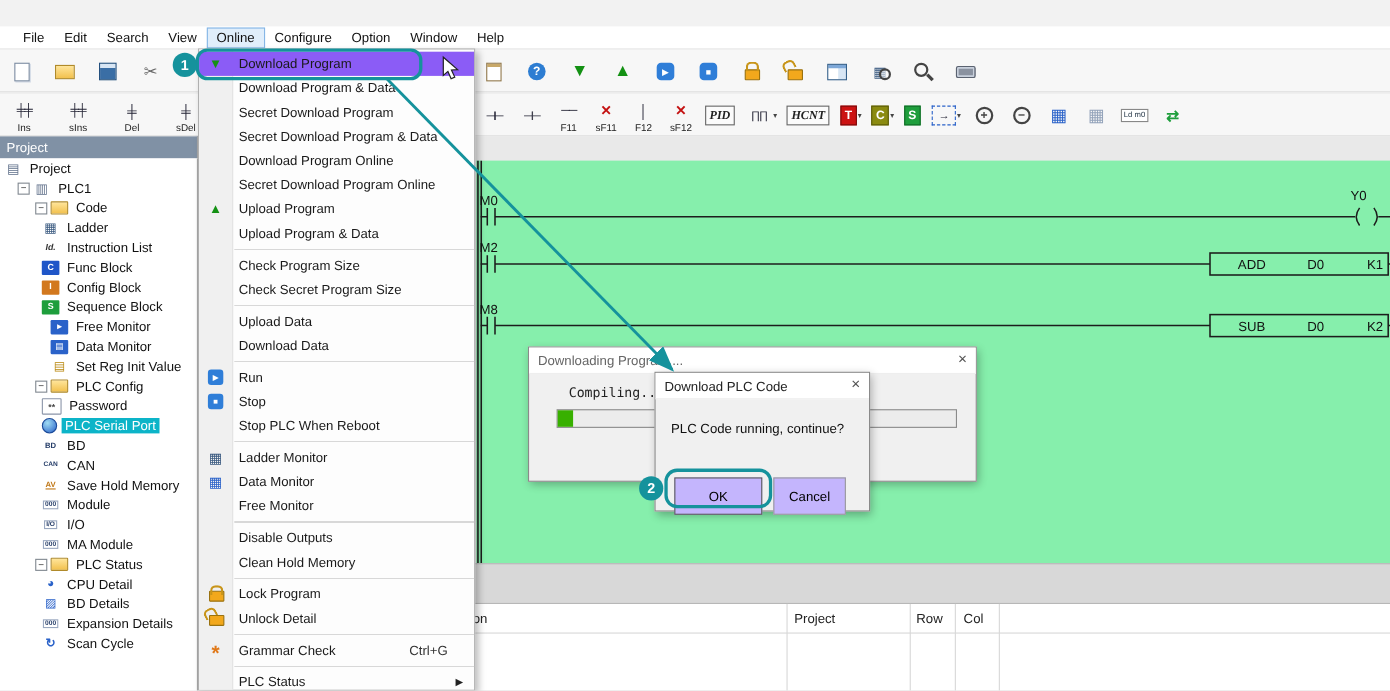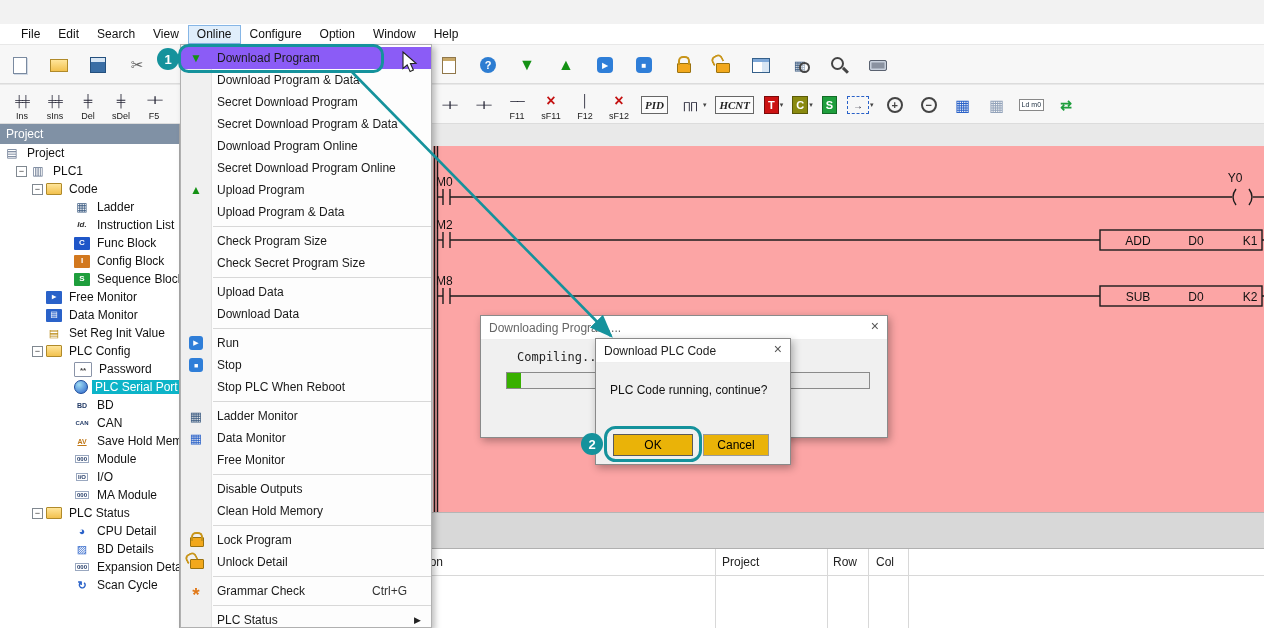--- a/index.html
+++ b/index.html
@@ -60,21 +60,21 @@
   .sym.zoom-in-icon::before{content:"+";width:12px;height:12px;border:2px solid #444;border-radius:50%;font-size:11px;font-weight:bold;color:#444;display:flex;align-items:center;justify-content:center}
   .sym.zoom-out-icon::before{content:"−";width:12px;height:12px;border:2px solid #444;border-radius:50%;font-size:11px;font-weight:bold;color:#444;display:flex;align-items:center;justify-content:center}
   .sym.monitor-grid-icon::before{content:"▦";color:#2a62c9;font-size:16px}
   .sym.dot-grid-icon::before{content:"▦";color:#93a3ba;font-size:16px}
   .sym.ld-m0-icon{width:auto;height:auto;border:1px solid #888;background:#fff;font-size:7px;padding:1px 2px;color:#234;line-height:1.1}
   .sym.transfer-icon::before{content:"⇄";color:#1e9e3c;font-size:14px;font-weight:bold}
   
   .pheader{position:absolute;left:0;top:124px;width:180px;height:20px;background:#8091a5;color:#fff;display:flex;align-items:center;padding-left:6px;box-sizing:border-box;border-right:1px solid #a8a8a8}
   .tree{position:absolute;left:0;top:144px;width:180px;height:484px;background:#fff;border-right:1px solid #a8a8a8;box-sizing:border-box;overflow:hidden}
   .trow{display:flex;align-items:center;height:18px;white-space:nowrap;cursor:default}
-  .trow.lvl0{padding-left:4px}.trow.lvl1{padding-left:16px}.trow.lvl2{padding-left:32px}.trow.lvl3{padding-left:60px}
+  .trow.lvl0{padding-left:4px}.trow.lvl1{padding-left:16px}.trow.lvl2{padding-left:32px}.trow.lvl3{padding-left:24px}
   .expander{width:9px;height:9px;border:1px solid #808890;background:#fff;display:inline-flex;align-items:center;justify-content:center;margin-right:3px;flex:none;visibility:hidden;font-size:9px;line-height:0;color:#333}
   .expander::before{content:"−"}
   .trow.exp .expander{visibility:visible}
   .ticon{position:relative;width:16px;height:13px;margin-right:4px;flex:none;display:inline-flex;align-items:center;justify-content:center;font-size:8px;font-weight:bold;border-radius:1px;line-height:1}
   .tlabel{padding:0 3px}
   .trow.sel .tlabel{background:#0cb4c8;color:#fff}
   .ticon.project-icon::before{content:"▤";font-size:12px;color:#60708a;font-weight:normal}
   .ticon.plc-icon::before{content:"▥";font-size:12px;color:#60708a;font-weight:normal}
   .ticon.code-folder-icon,.ticon.folder-icon{background:linear-gradient(#ffe59a,#f2c14e);border:1px solid #b08a2a;width:14px;height:10px}
   .ticon.ladder-icon::before{content:"▦";font-size:12px;color:#3a5a80;font-weight:normal}
@@ -128,21 +128,21 @@
   .dlg1{left:480px;top:315px;width:408px;height:123px;z-index:30}
   .dlg2{left:595px;top:338px;width:196px;height:127px;z-index:40}
   .dlg-title{position:relative;height:24px;background:#fff;display:flex;align-items:center;padding:0 8px;border-bottom:1px solid #eee;box-sizing:border-box}
   .dlg1 .dlg-title-text{color:#666}
   .dlg2 .dlg-title-text{color:#222}
   .dlg-close{position:absolute;right:8px;top:2px;font-size:14px;color:#555;cursor:default}
   .compiling{position:absolute;left:36px;top:34px;font-family:"DejaVu Sans Mono",monospace;font-size:12px;color:#222}
   .progress{position:absolute;left:25px;top:56px;width:364px;height:17px;background:#ececec;border:1px solid #8a8a8a;box-sizing:border-box}
   .progress-fill{height:100%;width:4%}
   .dlg-msg{position:absolute;left:14px;top:44px;font-size:12px;color:#111;white-space:nowrap}
-  .btn{position:absolute;height:22px;font-size:12px;background:#eab308;border:1px solid #9a9a9a;font-family:"Liberation Sans",sans-serif;cursor:default}
+  .btn{position:absolute;height:34px;font-size:12px;background:#c4b5fd;border:1px solid #9a9a9a;font-family:"Liberation Sans",sans-serif;cursor:default}
   .btn.ok{left:17px;top:95px;width:80px;border-color:#5a5a5a}
   .btn.cancel{left:107px;top:95px;width:66px}
   
   .overlay{position:absolute;left:0;top:0;z-index:100;pointer-events:none}
 </style>
 </head>
 <body>
 
 <div class="app">
 
@@ -265,21 +265,21 @@
 
         <span class="titem">
           <span class="sym serial-port-icon"></span>
           <span class="tlbl"></span>
           <span class="ddc"></span>
         </span>
       </div>
   </div>
 
   <div class="toolbar tb2">
-    <div class="tgroup" style="left:10px;gap:8px">
+    <div class="tgroup" style="left:10px;gap:24px">
 
         <span class="titem">
           <span class="sym insert-contact-icon"></span>
           <span class="tlbl">Ins</span>
           <span class="ddc"></span>
         </span>
 
         <span class="titem">
           <span class="sym insert-contact-icon"></span>
           <span class="tlbl">sIns</span>
@@ -417,21 +417,21 @@
         <span class="titem">
           <span class="sym transfer-icon"></span>
           <span class="tlbl"></span>
           <span class="ddc"></span>
         </span>
       </div>
   </div>
 
   <div class="workspace"></div>
 
-  <div class="editor" style="background: #fca5a5;">
+  <div class="editor" style="background: #86efac;">
     <svg width="831" height="366">
       <g stroke="#1c1c1c" stroke-width="1.4" fill="none">
         <line x1="1.5" y1="0" x2="1.5" y2="366"></line>
         <line x1="4.5" y1="0" x2="4.5" y2="366"></line>
 
         <line x1="4" y1="51" x2="10" y2="51"></line>
         <line x1="10" y1="43" x2="10" y2="59"></line>
         <line x1="17" y1="43" x2="17" y2="59"></line>
         <line x1="17" y1="51" x2="799" y2="51"></line>
         <path d="M803,43 Q797,51 803,59"></path>

